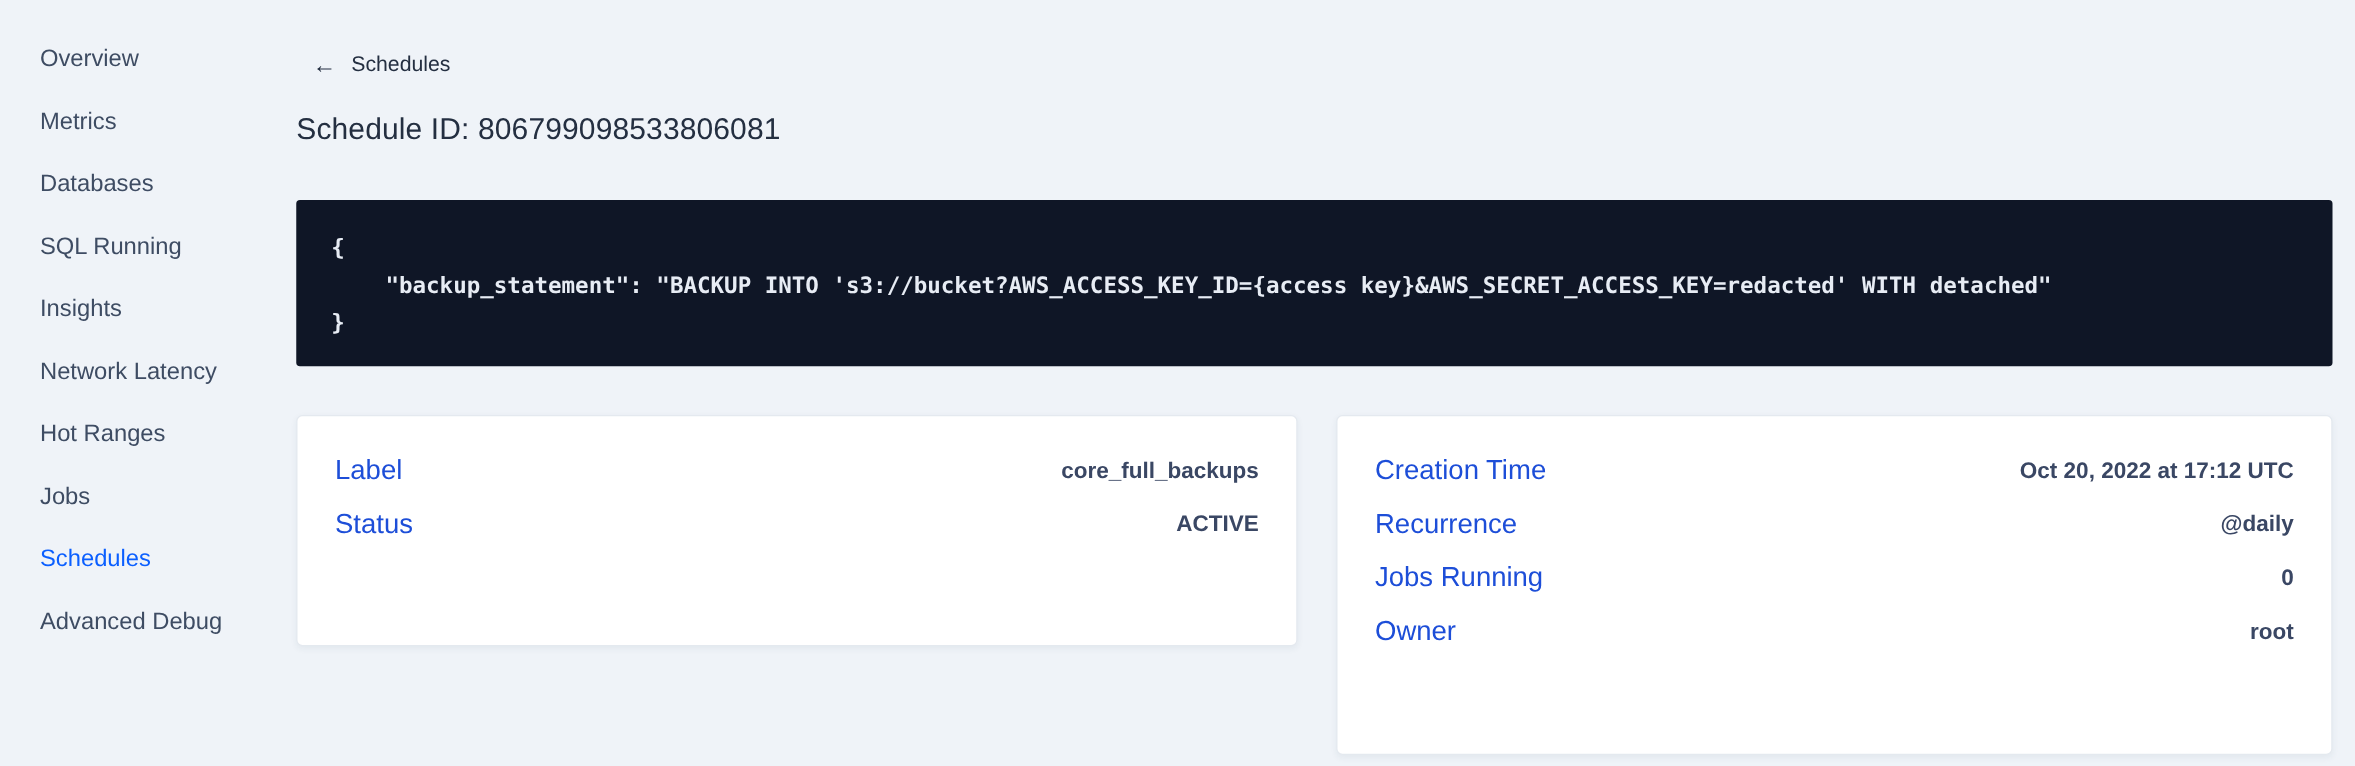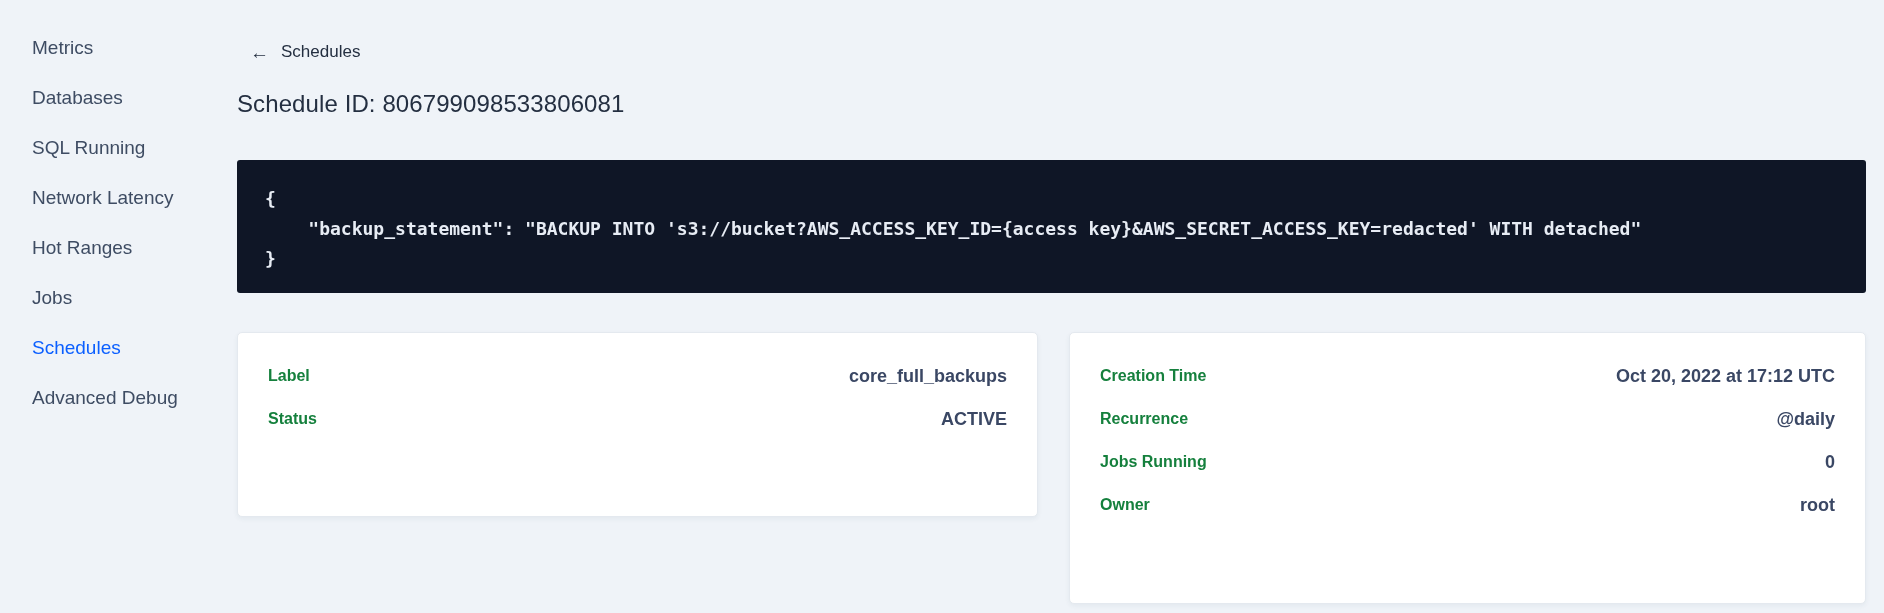--- a/index.html
+++ b/index.html
@@ -49,41 +49,47 @@
     background:#ffffff; border:1px solid #e4e9ef; border-radius:5px;
     box-shadow:0 2px 5px rgba(40,60,90,0.06);
     padding:22px 30px 10px 30px;
   }
   .card.left  { flex:0 0 801px; min-height:185px; }
   .card.right { flex:1 1 auto;  min-height:272px; padding-bottom:56px; }
 
   .kv-row {
     height:43px; display:flex; align-items:center; justify-content:space-between;
   }
-  .kv-label { font-size:16px; font-weight:700; color:#15803d; white-space:nowrap; }
+  .kv-label { font-size:22px; font-weight:400; color:#1d4ed8; white-space:nowrap; }
   .kv-value { font-size:18px; font-weight:700; color:#3a4764; text-align:right; white-space:nowrap; }
 </style>
 </head>
 <body>
 
 <nav class="sidebar">
 
+    <div class="side-item">
+      <span>Overview</span>
+    </div>
 
     <div class="side-item">
       <span>Metrics</span>
     </div>
 
     <div class="side-item">
       <span>Databases</span>
     </div>
 
     <div class="side-item">
       <span>SQL Running</span>
     </div>
 
+    <div class="side-item">
+      <span>Insights</span>
+    </div>
 
     <div class="side-item">
       <span>Network Latency</span>
     </div>
 
     <div class="side-item">
       <span>Hot Ranges</span>
     </div>
 
     <div class="side-item">

